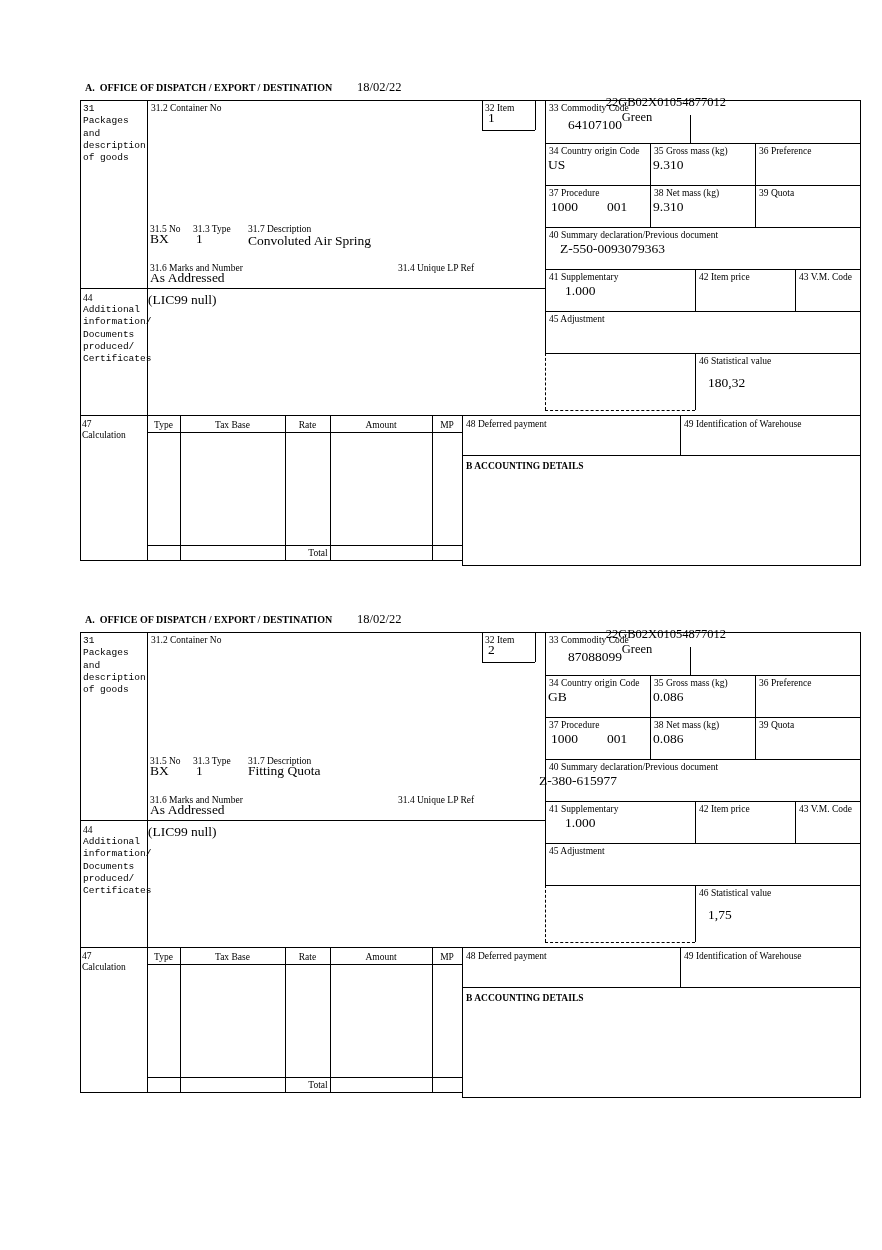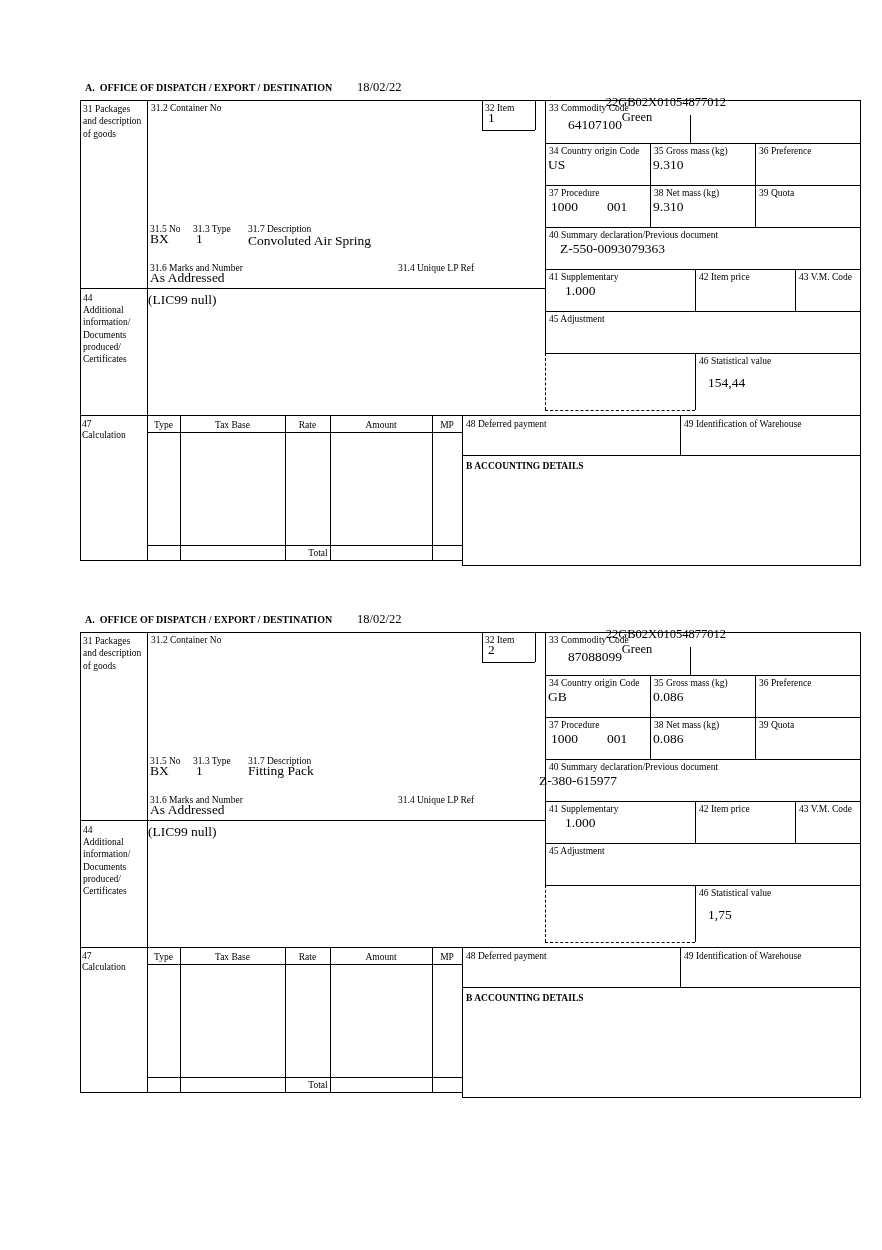--- a/index.html
+++ b/index.html
@@ -5,21 +5,21 @@
   * { margin:0; padding:0; box-sizing:border-box; }
   html,body { background:#fff; }
   body { font-family:"Liberation Serif", serif; color:#000; }
   #page { position:relative; width:882px; height:1250px; background:#fff; overflow:hidden; }
   .sheet { position:absolute; left:80px; width:781px; height:484px; }
   .vline { position:absolute; width:0; border-left:1px solid #000; }
   .hline { position:absolute; height:0; border-top:1px solid #000; }
   .vline.dash { border-left-style:dashed; }
   .hline.dash { border-top-style:dashed; }
   .lbl { position:absolute; font-size:9.5px; line-height:1.3; white-space:nowrap; }
-  .lbl.wrap { white-space:normal; }
+  .lbl.wrap { white-space:normal;font-family:Liberation Mono, monospace; }
   .lbl.center { text-align:center; }
   .val { position:absolute; font-size:13.5px; line-height:1.1; white-space:nowrap; }
   .office-lbl { position:absolute; font-size:10px; font-weight:bold; white-space:pre; }
   .hdr-val { position:absolute; font-size:12.5px; white-space:pre; }
   .acct-lbl { position:absolute; font-size:9.5px; font-weight:bold; white-space:nowrap; }
   .status { margin-left:16px; }
 </style>
 </head>
 <body>
 
@@ -87,21 +87,21 @@
     <div class="lbl" style="left:619px;top:189px">42 Item price</div>
     <div class="lbl" style="left:719px;top:189px">43 V.M. Code</div>
     <div class="val" style="left:485px;top:202px">1.000</div>
 
     <div class="hline" style="left:465px;top:271px;width:316px"></div>
     <div class="lbl" style="left:469px;top:231px">45 Adjustment</div>
 
     <div class="hline dash" style="left:465px;top:328px;width:150px"></div>
     <div class="vline" style="left:615px;top:271px;height:57px"></div>
     <div class="lbl" style="left:619px;top:273px">46 Statistical value</div>
-    <div class="val" style="left:628px;top:294px">154,44</div>
+    <div class="val" style="left:628px;top:294px">180,32</div>
 
     <div class="lbl" style="left:70px;top:141px">31.5 No</div>
     <div class="lbl" style="left:113px;top:141px">31.3 Type</div>
     <div class="lbl" style="left:168px;top:141px">31.7 Description</div>
     <div class="val" style="left:70px;top:150px">BX</div>
     <div class="val" style="left:116px;top:150px">1</div>
     <div class="val" style="left:168px;top:152px">Convoluted Air Spring</div>
     <div class="lbl" style="left:70px;top:180px">31.6 Marks and Number</div>
     <div class="lbl" style="left:318px;top:180px">31.4 Unique LP Ref</div>
     <div class="val" style="left:70px;top:189px">As Addressed</div>
@@ -208,21 +208,21 @@
     <div class="hline dash" style="left:465px;top:328px;width:150px"></div>
     <div class="vline" style="left:615px;top:271px;height:57px"></div>
     <div class="lbl" style="left:619px;top:273px">46 Statistical value</div>
     <div class="val" style="left:628px;top:294px">1,75</div>
 
     <div class="lbl" style="left:70px;top:141px">31.5 No</div>
     <div class="lbl" style="left:113px;top:141px">31.3 Type</div>
     <div class="lbl" style="left:168px;top:141px">31.7 Description</div>
     <div class="val" style="left:70px;top:150px">BX</div>
     <div class="val" style="left:116px;top:150px">1</div>
-    <div class="val" style="left:168px;top:150px">Fitting Pack</div>
+    <div class="val" style="left:168px;top:150px">Fitting Quota</div>
     <div class="lbl" style="left:70px;top:180px">31.6 Marks and Number</div>
     <div class="lbl" style="left:318px;top:180px">31.4 Unique LP Ref</div>
     <div class="val" style="left:70px;top:189px">As Addressed</div>
     <div class="hline" style="left:0;top:206px;width:465px"></div>
 
     <div class="lbl" style="left:3px;top:210px">44</div>
     <div class="lbl wrap" style="left:3px;top:222px;width:58px">Additional information/ Documents produced/ Certificates</div>
     <div class="val" style="left:68px;top:211px">(LIC99 null)</div>
 
     <div class="hline" style="left:0;top:333px;width:781px"></div>

